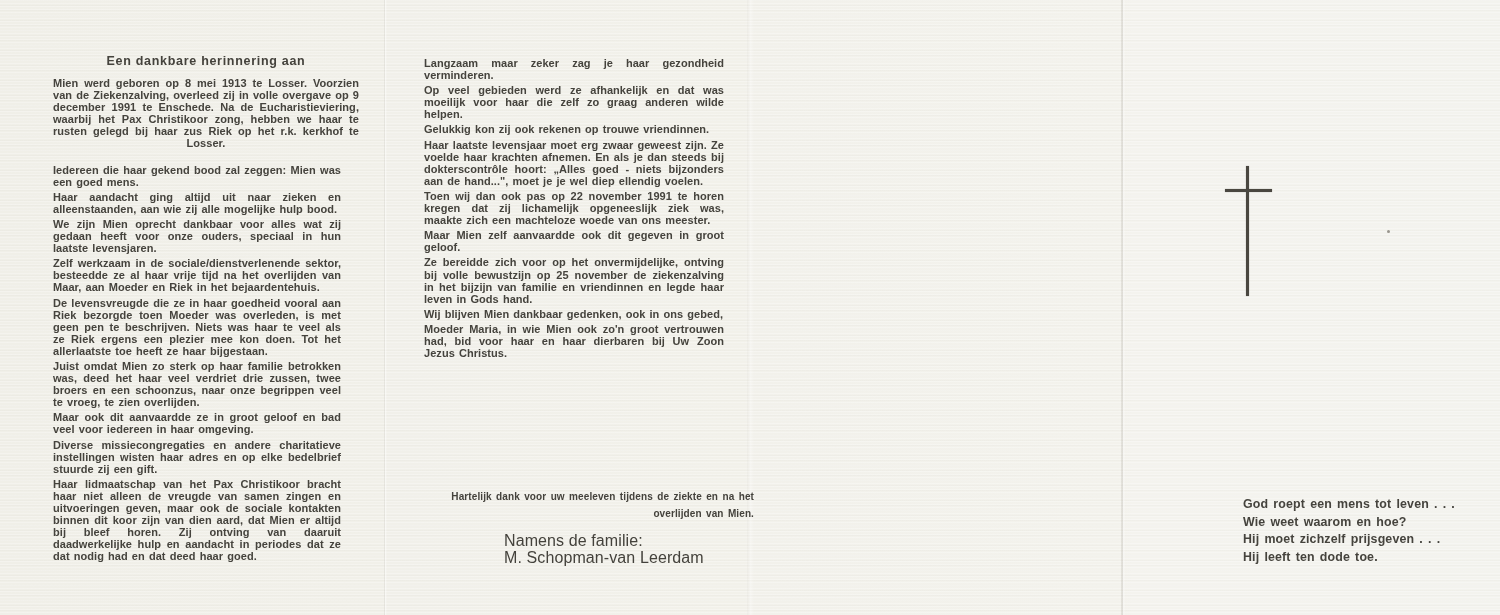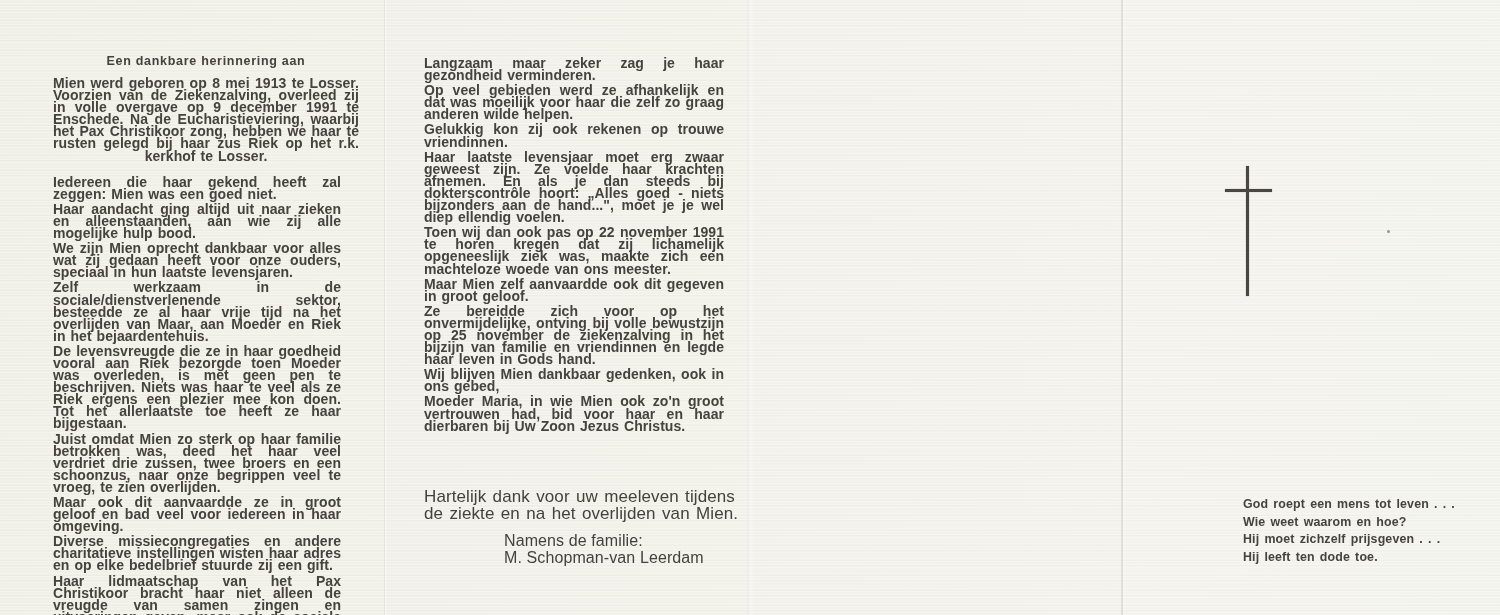--- a/index.html
+++ b/index.html
@@ -53,21 +53,21 @@
   .name {
     margin: 8px 0 0;
     text-align: center;
     font-size: 21.5px;
     font-weight: 400;
     letter-spacing: 0.4px;
     color: #3a3833;
   }
   .body-p {
     margin: 0 0 3px;
-    font-size: 14px;
+    font-size: 11px;
     font-weight: 700;
     line-height: 12.1px;
     letter-spacing: 0.05px;
     word-spacing: 1px;
     text-align: justify;
     color: #45433d;
   }
   .intro {
     margin: 9px 0 0;
     width: 306px;
@@ -78,26 +78,27 @@
   .col-mid .first { margin-top: 7px; }
 
   .thanks-block {
     position: absolute;
     left: 424px;
     top: 488px;
     width: 330px;
   }
   .thanks {
     margin: 0;
-    font-size: 17px;
-    font-weight: 400;
+    font-size: 10px;
+    font-weight: 700;
     line-height: 17.3px;
     letter-spacing: 0.1px;
     word-spacing: 1.5px;
     color: #44423c;
+    text-align: right;
   }
   .signature {
     margin: 9px 0 0 80px;
     font-size: 16px;
     font-weight: 400;
     line-height: 17.6px;
     letter-spacing: 0.1px;
     color: #44423c;
   }
 
@@ -144,21 +145,21 @@
 <div class="scan">
 
   <div class="fold fold-1"></div>
   <div class="fold fold-soft"></div>
   <div class="fold fold-2"></div>
 
   <section class="col col-left">
     <p class="dedication">Een dankbare herinnering aan</p>
     <p class="body-p intro">Mien werd geboren op 8 mei 1913 te Losser. Voorzien van de Ziekenzalving, overleed zij in volle overgave op 9 december 1991 te Enschede. Na de Eucharistieviering, waarbij het Pax Christikoor zong, hebben we haar te rusten gelegd bij haar zus Riek op het r.k. kerkhof te Losser.</p>
     <div class="para-stack">
-      <p class="body-p">Iedereen die haar gekend heeft zal zeggen: Mien was een goed niet.</p>
+      <p class="body-p">Iedereen die haar gekend bood zal zeggen: Mien was een goed mens.</p>
       <p class="body-p">Haar aandacht ging altijd uit naar zieken en alleenstaanden, aan wie zij alle mogelijke hulp bood.</p>
       <p class="body-p">We zijn Mien oprecht dankbaar voor alles wat zij gedaan heeft voor onze ouders, speciaal in hun laatste levensjaren.</p>
       <p class="body-p">Zelf werkzaam in de sociale/dienstverlenende sektor, besteedde ze al haar vrije tijd na het overlijden van Maar, aan Moeder en Riek in het bejaardentehuis.</p>
       <p class="body-p">De levensvreugde die ze in haar goedheid vooral aan Riek bezorgde toen Moeder was overleden, is met geen pen te beschrijven. Niets was haar te veel als ze Riek ergens een plezier mee kon doen. Tot het allerlaatste toe heeft ze haar bijgestaan.</p>
       <p class="body-p">Juist omdat Mien zo sterk op haar familie betrokken was, deed het haar veel verdriet drie zussen, twee broers en een schoonzus, naar onze begrippen veel te vroeg, te zien overlijden.</p>
       <p class="body-p">Maar ook dit aanvaardde ze in groot geloof en bad veel voor iedereen in haar omgeving.</p>
       <p class="body-p">Diverse missiecongregaties en andere charitatieve instellingen wisten haar adres en op elke bedelbrief stuurde zij een gift.</p>
       <p class="body-p">Haar lidmaatschap van het Pax Christikoor bracht haar niet alleen de vreugde van samen zingen en uitvoeringen geven, maar ook de sociale kontakten binnen dit koor zijn van dien aard, dat Mien er altijd bij bleef horen. Zij ontving van daaruit daadwerkelijke hulp en aandacht in periodes dat ze dat nodig had en dat deed haar goed.</p>
     </div>
   </section>

